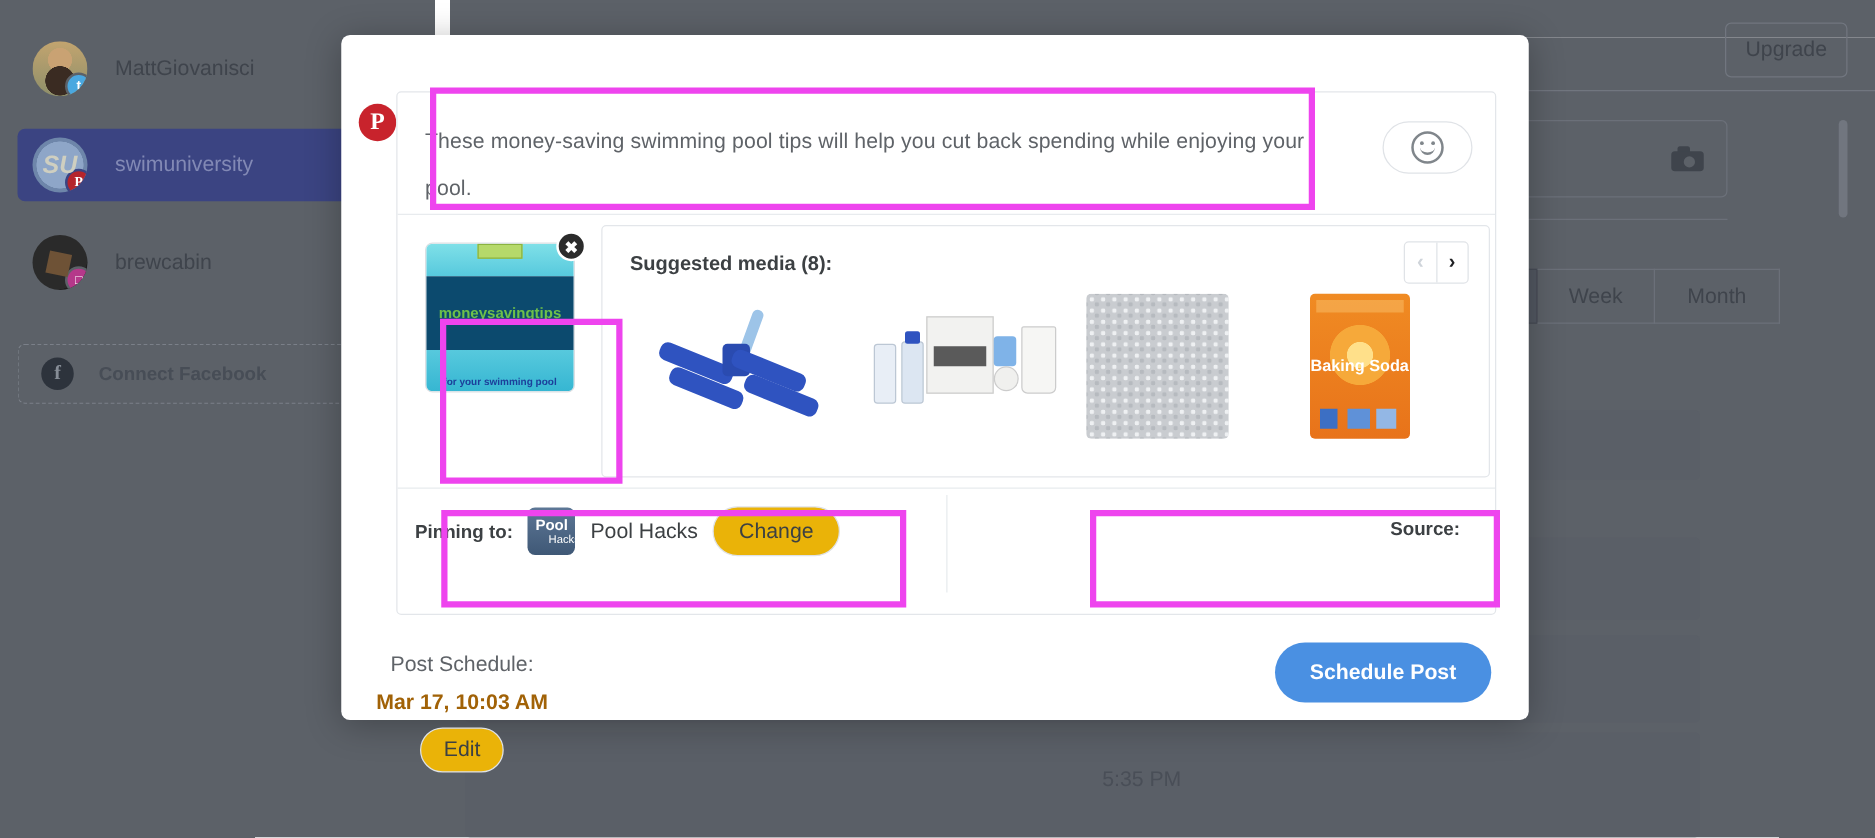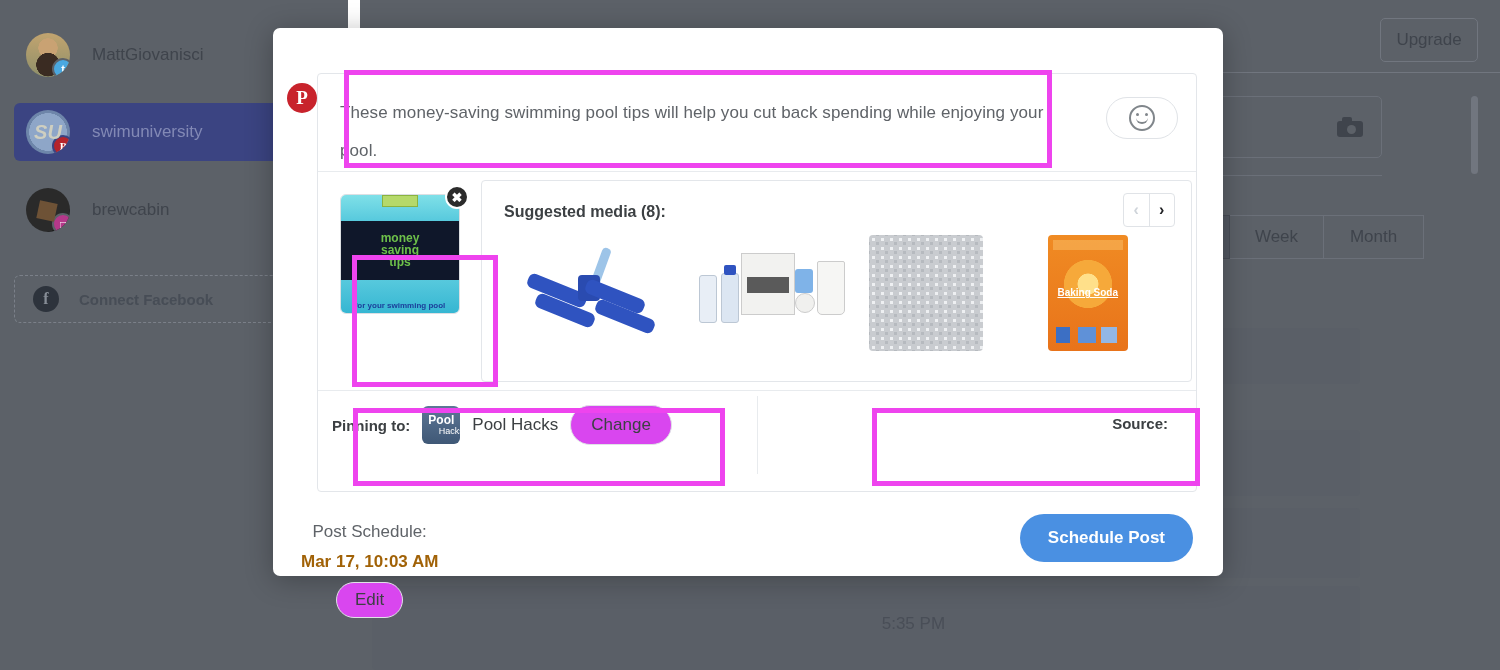--- a/index.html
+++ b/index.html
@@ -118,22 +118,22 @@
   .thumb-wrap { position:absolute; left:22px; top:22px; width:120px; height:120px; }
   .thumb {
     position:absolute; inset:0; border:1px solid #dcdfe3; border-radius:6px; overflow:hidden; background:#fff;
   }
   .thumb .water-top { position:absolute; left:0; top:0; width:100%; height:22%;
       background:linear-gradient(#7fe0e8,#57c9dd); }
   .thumb .water-bot { position:absolute; left:0; bottom:0; width:100%; height:28%;
       background:linear-gradient(#57c9dd,#36b6d2); }
   .thumb .bill { position:absolute; left:35%; top:0; width:30%; height:10%;
       background:#b5d96a; border:1px solid #8ab33f; }
-  .thumb .mid { position:absolute; left:0; top:22%; right:0; height:50%; background:#0f172a;
-      display:flex; flex-direction:column; align-items:center; justify-content:center; }
+  .thumb .mid { position:absolute; left:0; top:22%; right:0; height:50%; background:#0c4a6e;
+      display:flex; flex-direction:row; align-items:center; justify-content:center; }
   .thumb .mid span { font-size:12px; font-weight:bold; color:#6dc04a; line-height:12px; }
   .thumb .sub { position:absolute; left:0; bottom:3px; width:100%; text-align:center;
       font-size:8px; font-weight:bold; color:#1c3f9b; line-height:9px; }
   .thumb-x {
     position:absolute; right:-9px; top:-9px; width:24px; height:24px; border-radius:50%;
     background:#2b2b2b; color:#fff; font-size:13px; font-weight:bold;
     display:flex; align-items:center; justify-content:center; border:2px solid #fff;
   }
 
   .suggested {
@@ -184,38 +184,38 @@
       background-color:#c9ccd0;
       background-image: radial-gradient(circle, #eef0f2 0 1.6px, transparent 2px),
                         radial-gradient(circle, #b6babf 0 1.6px, transparent 2px);
       background-size:9px 9px, 9px 9px;
       background-position:0 0, 4px 4px; }
 
   .m-soda { position:absolute; left:24px; top:4px; width:80px; height:116px;
       background:linear-gradient(#f08b23, #e8731a); border-radius:4px; overflow:hidden; }
   .m-soda .burst { position:absolute; left:50%; top:42%; width:80px; height:80px; transform:translate(-50%,-50%);
       background:radial-gradient(circle, #ffe08a 0 18%, #f6a93a 19% 42%, transparent 43%); }
-  .m-soda .t { position:absolute; left:0; right:0; top:46%; text-align:center; font-size:10px;
-      font-weight:bold; color:#fff; line-height:10px;text-decoration:underline; }
+  .m-soda .t { position:absolute; left:0; right:0; top:46%; text-align:center; font-size:13px;
+      font-weight:bold; color:#fff; line-height:10px; }
   .m-soda .top { position:absolute; left:6%; top:4%; right:6%; height:9%; background:#f9c06a; opacity:.5; }
   .m-soda .sw { position:absolute; bottom:7%; left:10%; width:18%; height:14%; background:#3c6fc4; }
   .m-soda .sw2 { position:absolute; bottom:7%; left:38%; width:22%; height:14%; background:#5f91d8; }
   .m-soda .sw3 { position:absolute; bottom:7%; left:66%; width:20%; height:14%; background:#93b7e5; }
 
   .divider-h2 { position:absolute; left:0; right:0; top:316px; height:1px; background:#e8ebee; }
 
   .footer-row { position:absolute; left:0; top:317px; right:0; height:86px; }
   .pin-to { position:absolute; left:14px; top:14px; display:flex; align-items:center; gap:12px; }
   .pin-lbl { font-size:15px; font-weight:bold; color:#3c4043; }
   .board-ico { width:38px; height:38px; border-radius:6px; background:linear-gradient(#5d7796,#3f5876);
       color:#fff; display:flex; flex-direction:column; align-items:center; justify-content:center; }
   .board-ico b { font-size:12px; line-height:12px; }
   .board-ico i { font-size:9px; font-style:normal; line-height:10px;padding-left:20px; }
   .board-name { font-size:17px; color:#3c4043; }
-  .pill { border:1px solid #dfe2e6; border-radius:20px; background:#d946ef;
+  .pill { border:1px solid #dfe2e6; border-radius:20px; background:#eab308;
       padding:9px 20px; font-size:17px; color:#3c4043; }
   .divider-v { position:absolute; left:50%; top:322px; width:1px; height:78px; background:#e8ebee; }
   .source-row { position:absolute; right:28px; top:24px; display:flex; align-items:center; gap:14px; }
   .source-lbl { font-size:15px; font-weight:bold; color:#3c4043; }
   .source-input { width:228px; height:42px; border:1px solid #dfe2e6; border-radius:5px;
       padding:0 12px; font-size:17px; color:#5f6368; font-family:"Liberation Sans", sans-serif;
       background:#fff; overflow:hidden; white-space:nowrap; display:flex; align-items:center; }
 
   .modal-footer { position:absolute; left:0; right:0; bottom:0; height:84px; }
   .sched-text { position:absolute; left:28px; top:30px; font-size:17px; color:#5f6368; display:flex; align-items:center; gap:10px;flex-direction:column; }

